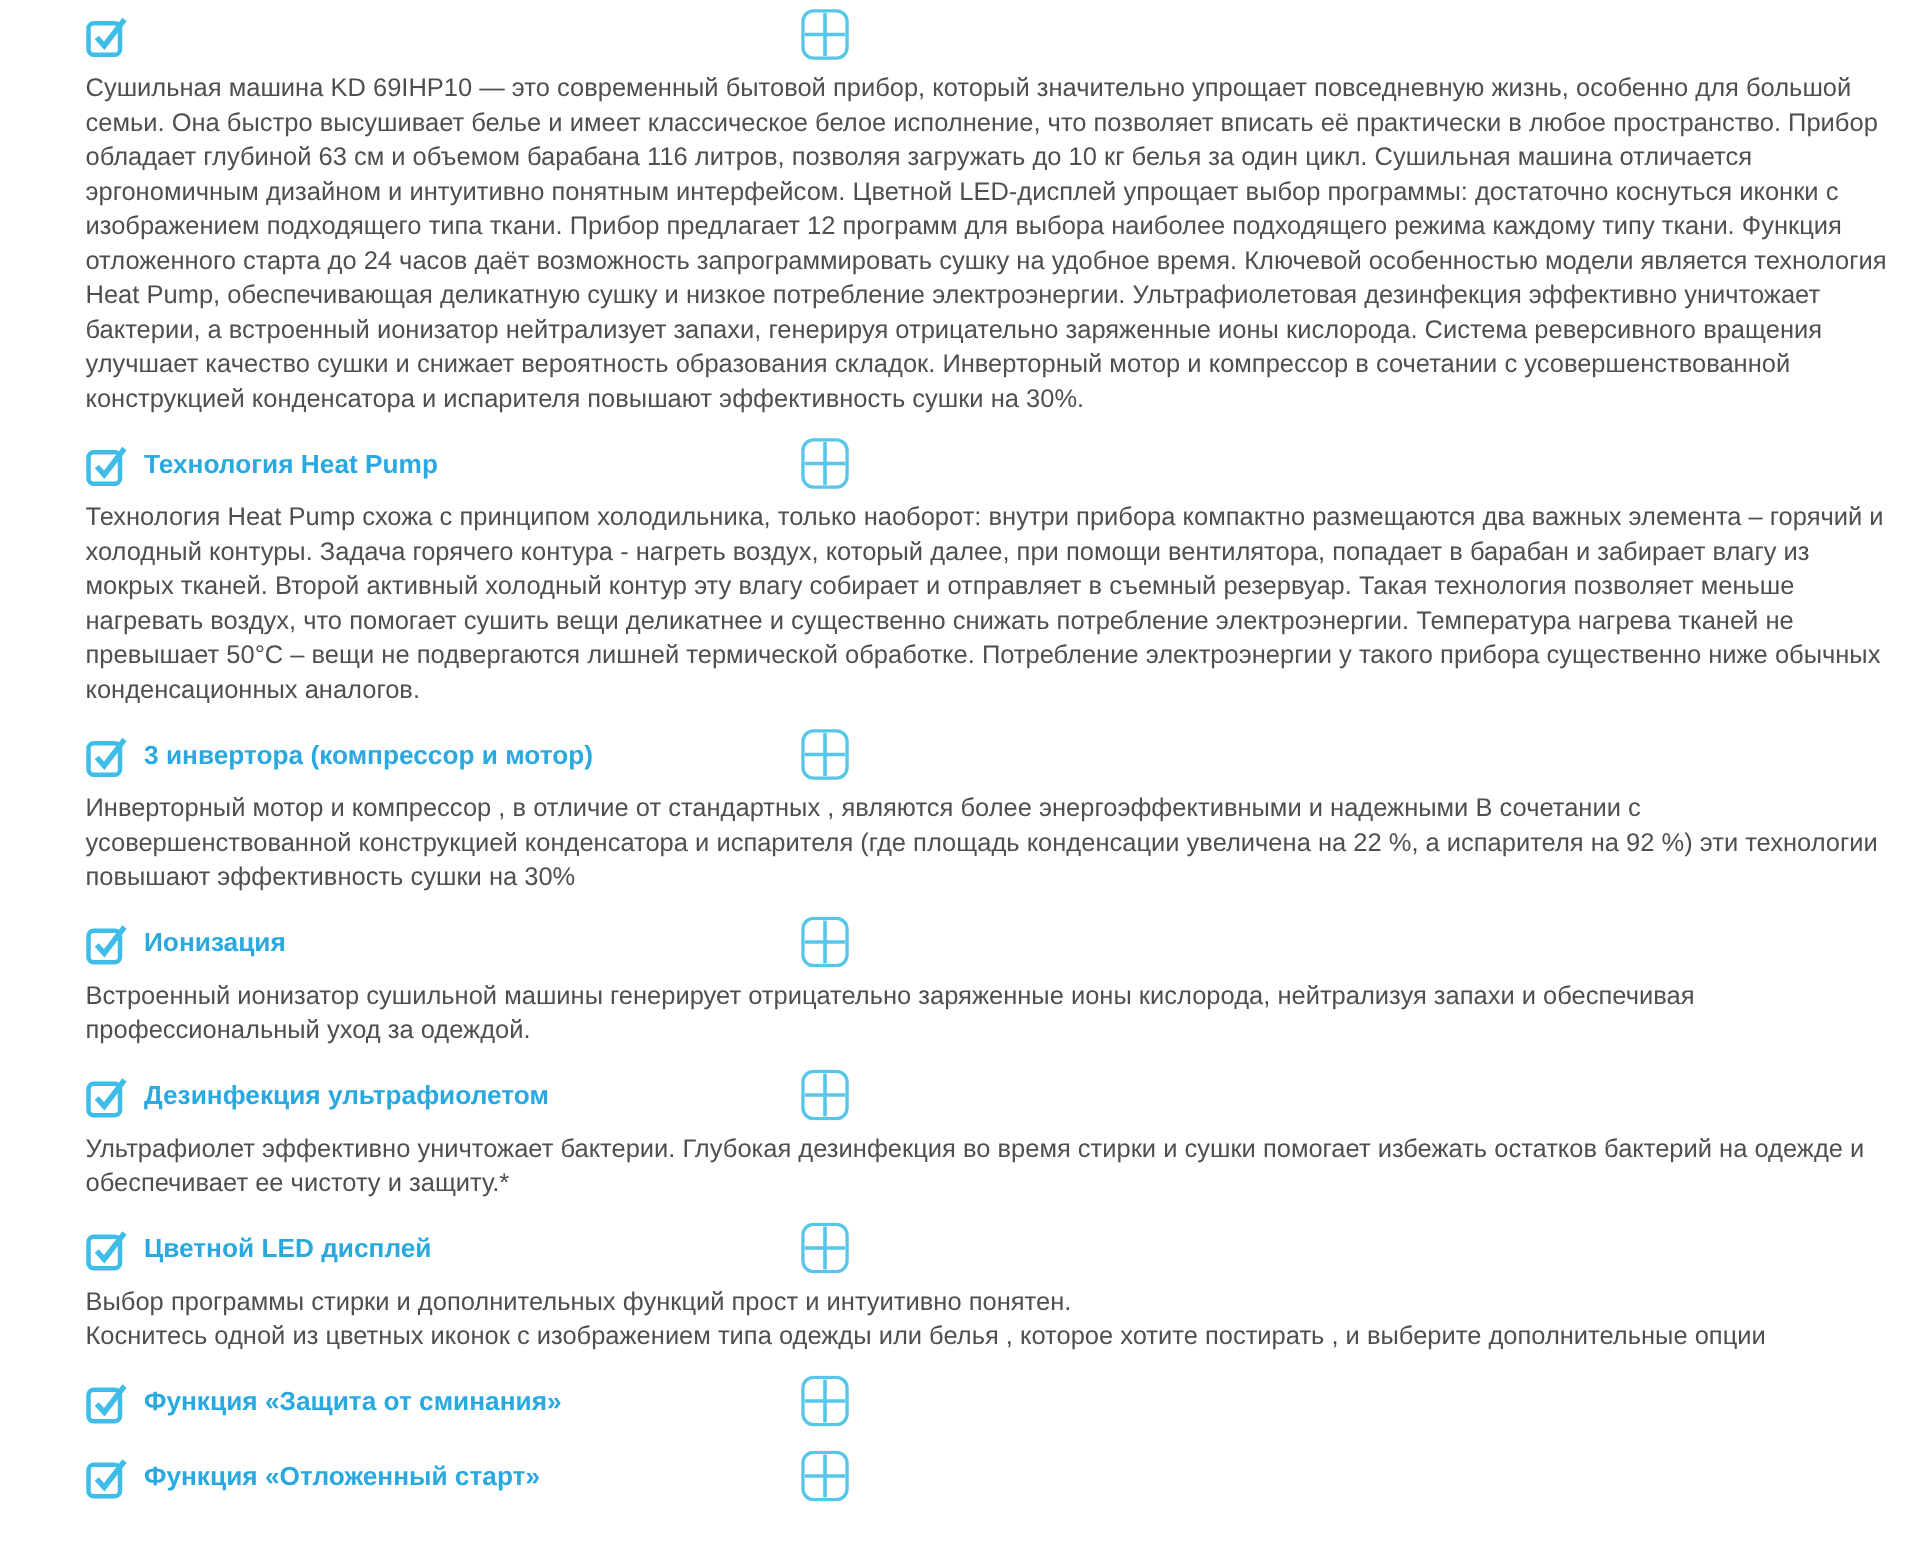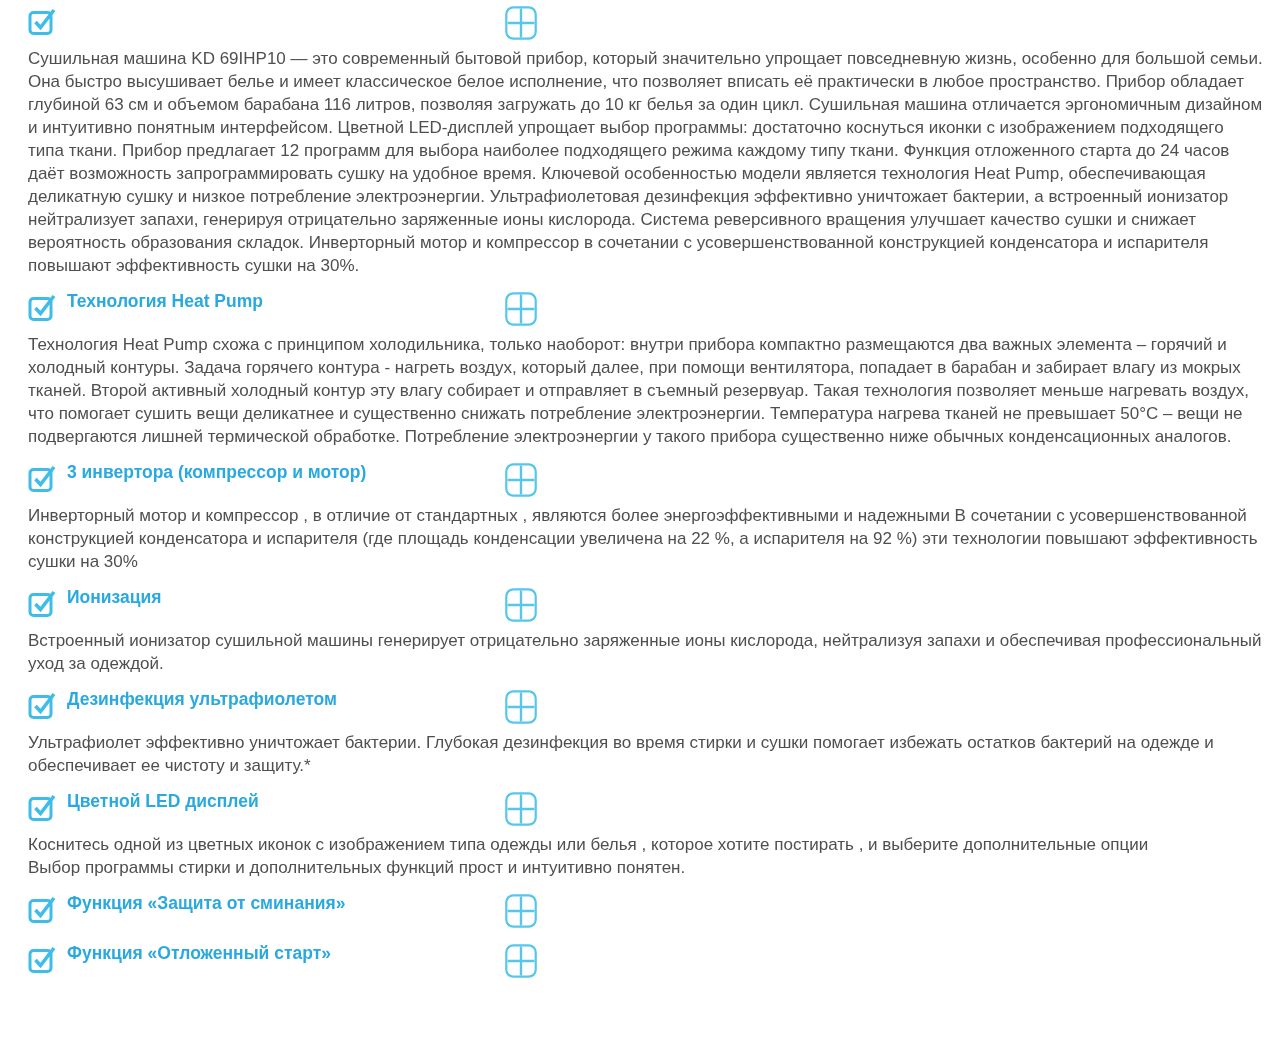--- a/index.html
+++ b/index.html
@@ -8,26 +8,27 @@
     --plus-icon:#56c7ea;
     --body-text:#4f4f51;
   }
   *{box-sizing:border-box;}
   html,body{margin:0;padding:0;background:#ffffff;}
   body{
     width:1288px;height:1037px;
     font-family:"Liberation Sans", sans-serif;
     overflow:hidden;
   }
-  .wrap{padding:5px 24px 0 28px;}
+  .wrap{padding:5px 24px 0 28px;margin-left:29px;}
   .feature{margin-bottom:14px;}
   .feature-header{
     position:relative;
     height:36px;
     display:flex;
+    align-items:center;
     margin-bottom:6px;
   }
   .cb{color:var(--checkbox-icon);display:inline-block;}
   .cb svg{width:30px;height:31px;display:block;}
   .feature-title{
     font-size:17.5px;
     font-weight:bold;
     color:var(--accent);
     margin:0 0 0 9px;
     white-space:nowrap;
@@ -160,22 +161,22 @@
             <use href="#icon-checkbox"></use>
           </svg>
         </span>
       <h3 class="feature-title">Цветной LED дисплей</h3>
       <button class="plus-btn">
           <svg>
             <use href="#icon-plus"></use>
           </svg>
         </button>
     </div>
+    <p>Выбор программы стирки и дополнительных функций прост и интуитивно понятен.</p>
     <p>Коснитесь одной из цветных иконок с изображением типа одежды или белья , которое хотите постирать , и выберите дополнительные опции</p>
-    <p>Выбор программы стирки и дополнительных функций прост и интуитивно понятен.</p>
   </section>
 
   <section class="feature">
     <div class="feature-header">
       <span class="cb">
           <svg>
             <use href="#icon-checkbox"></use>
           </svg>
         </span>
       <h3 class="feature-title">Функция «Защита от сминания»</h3>

